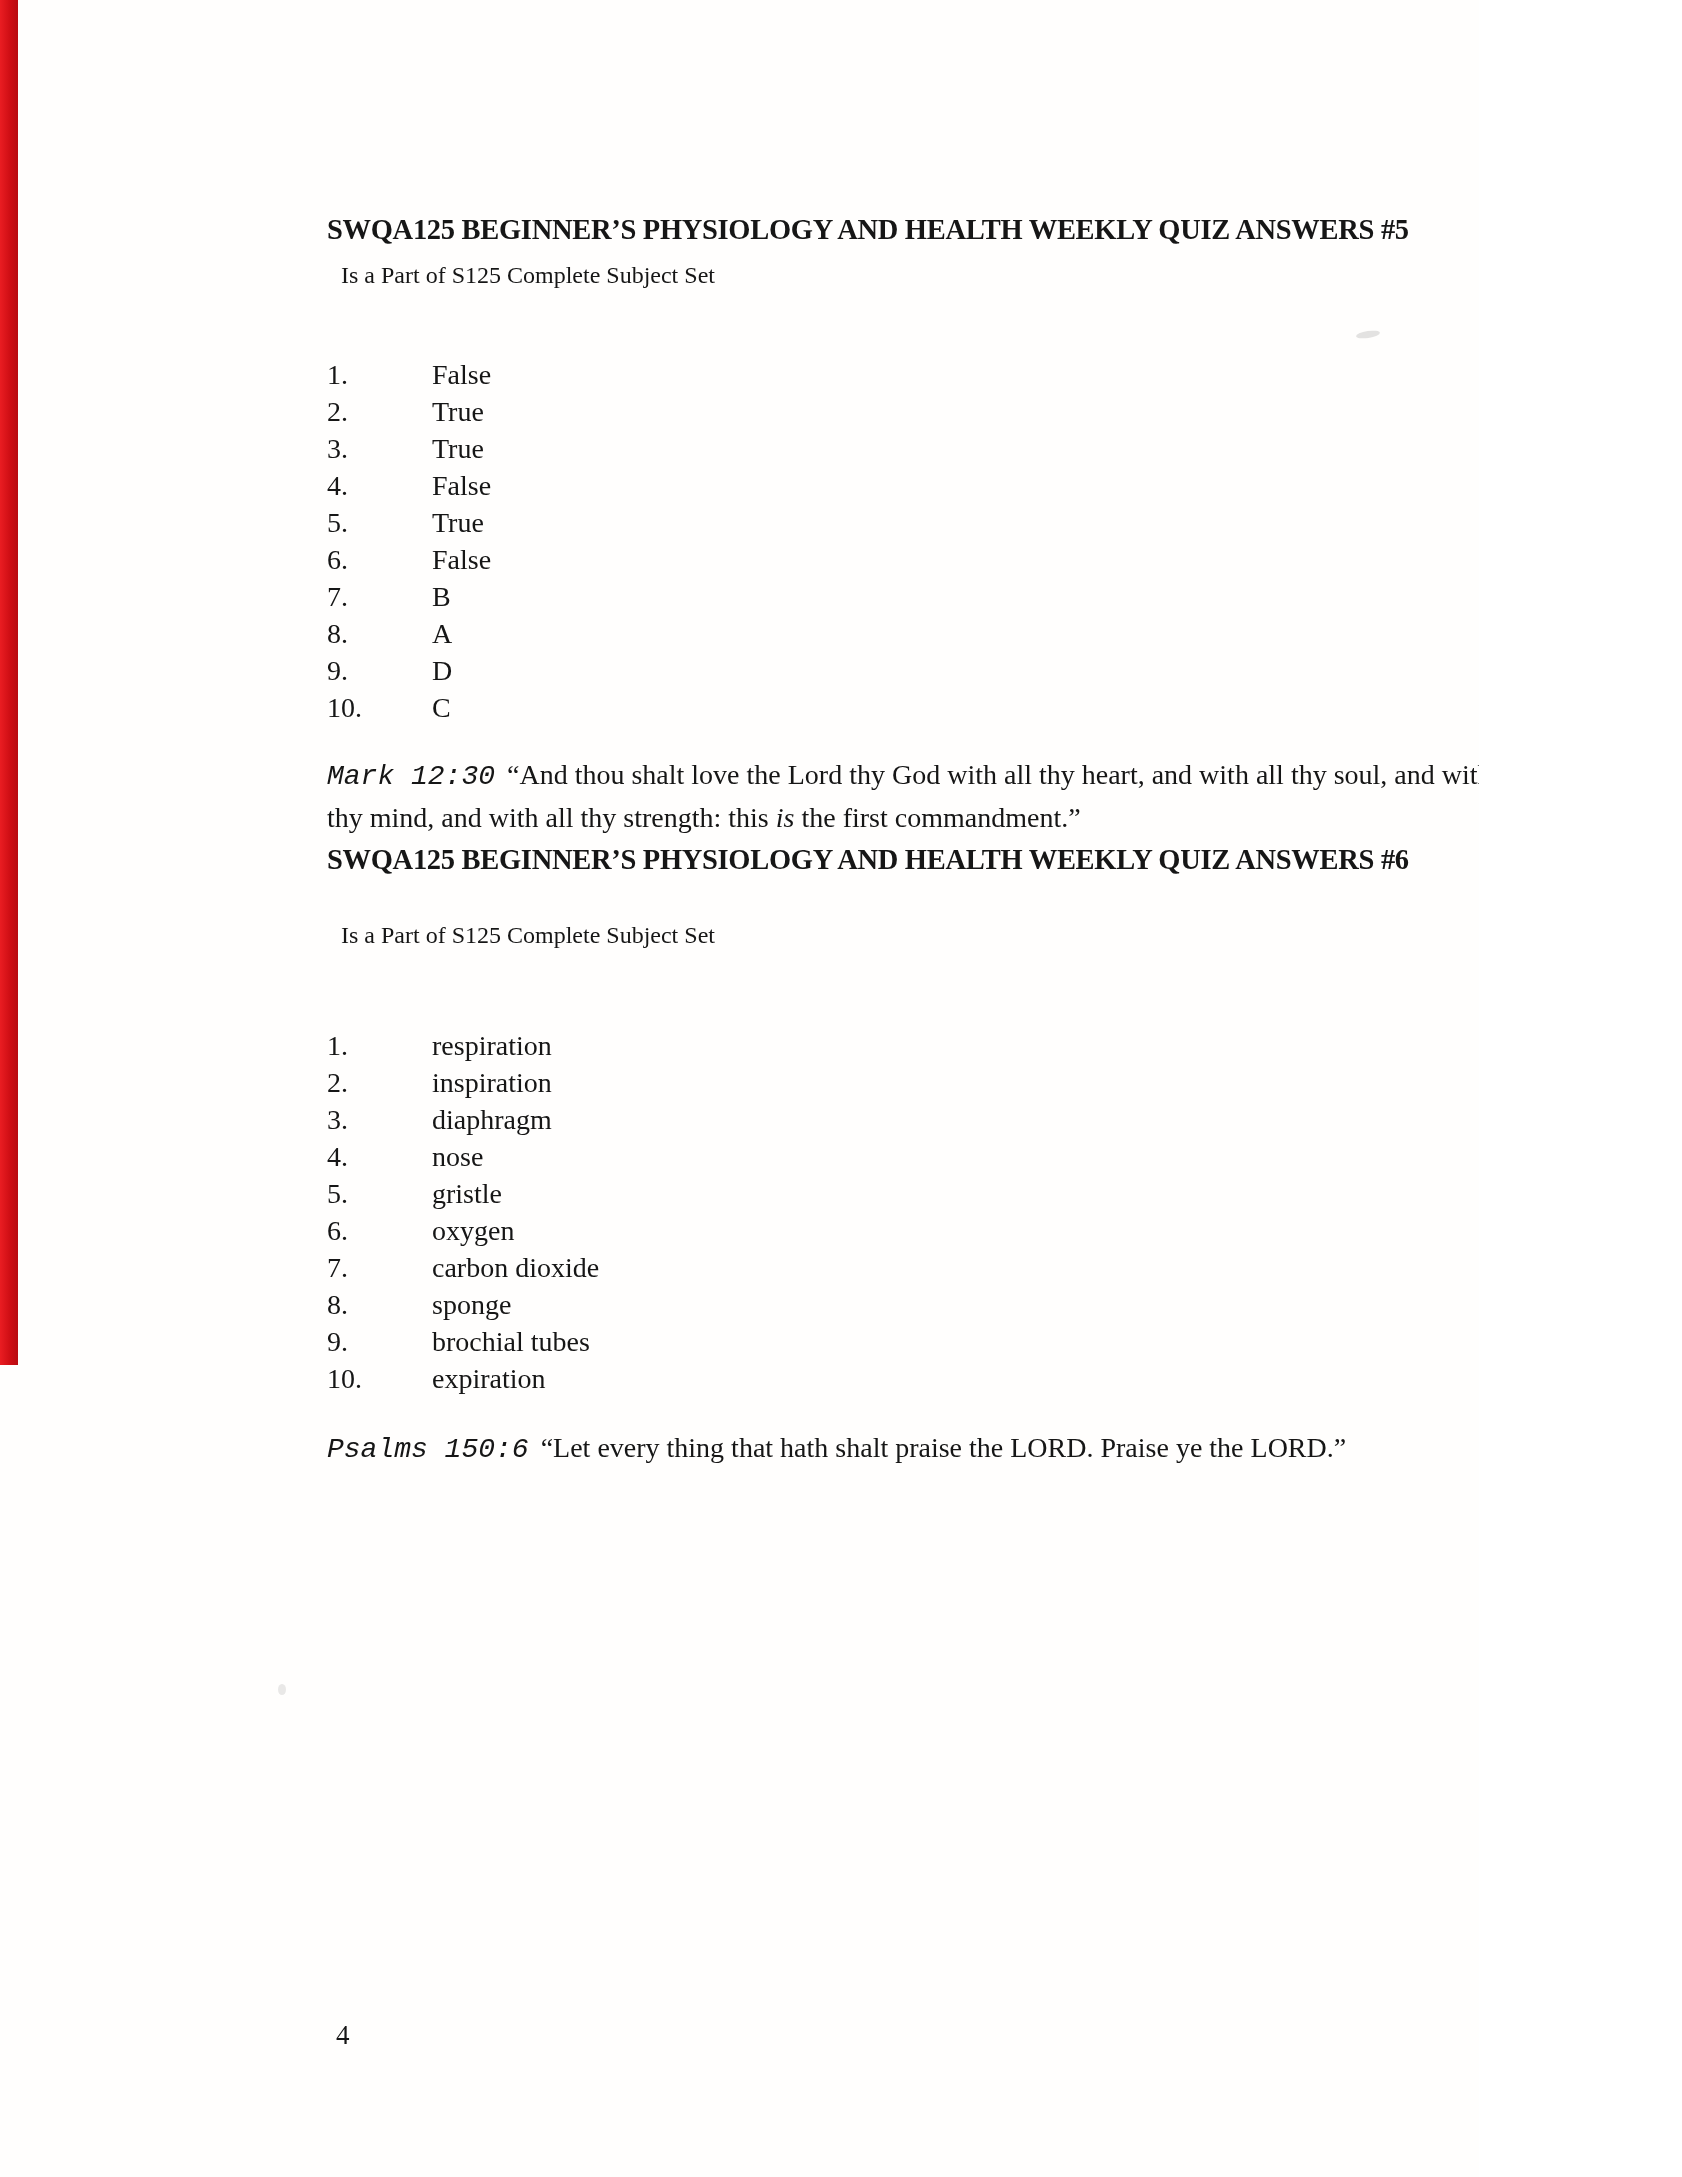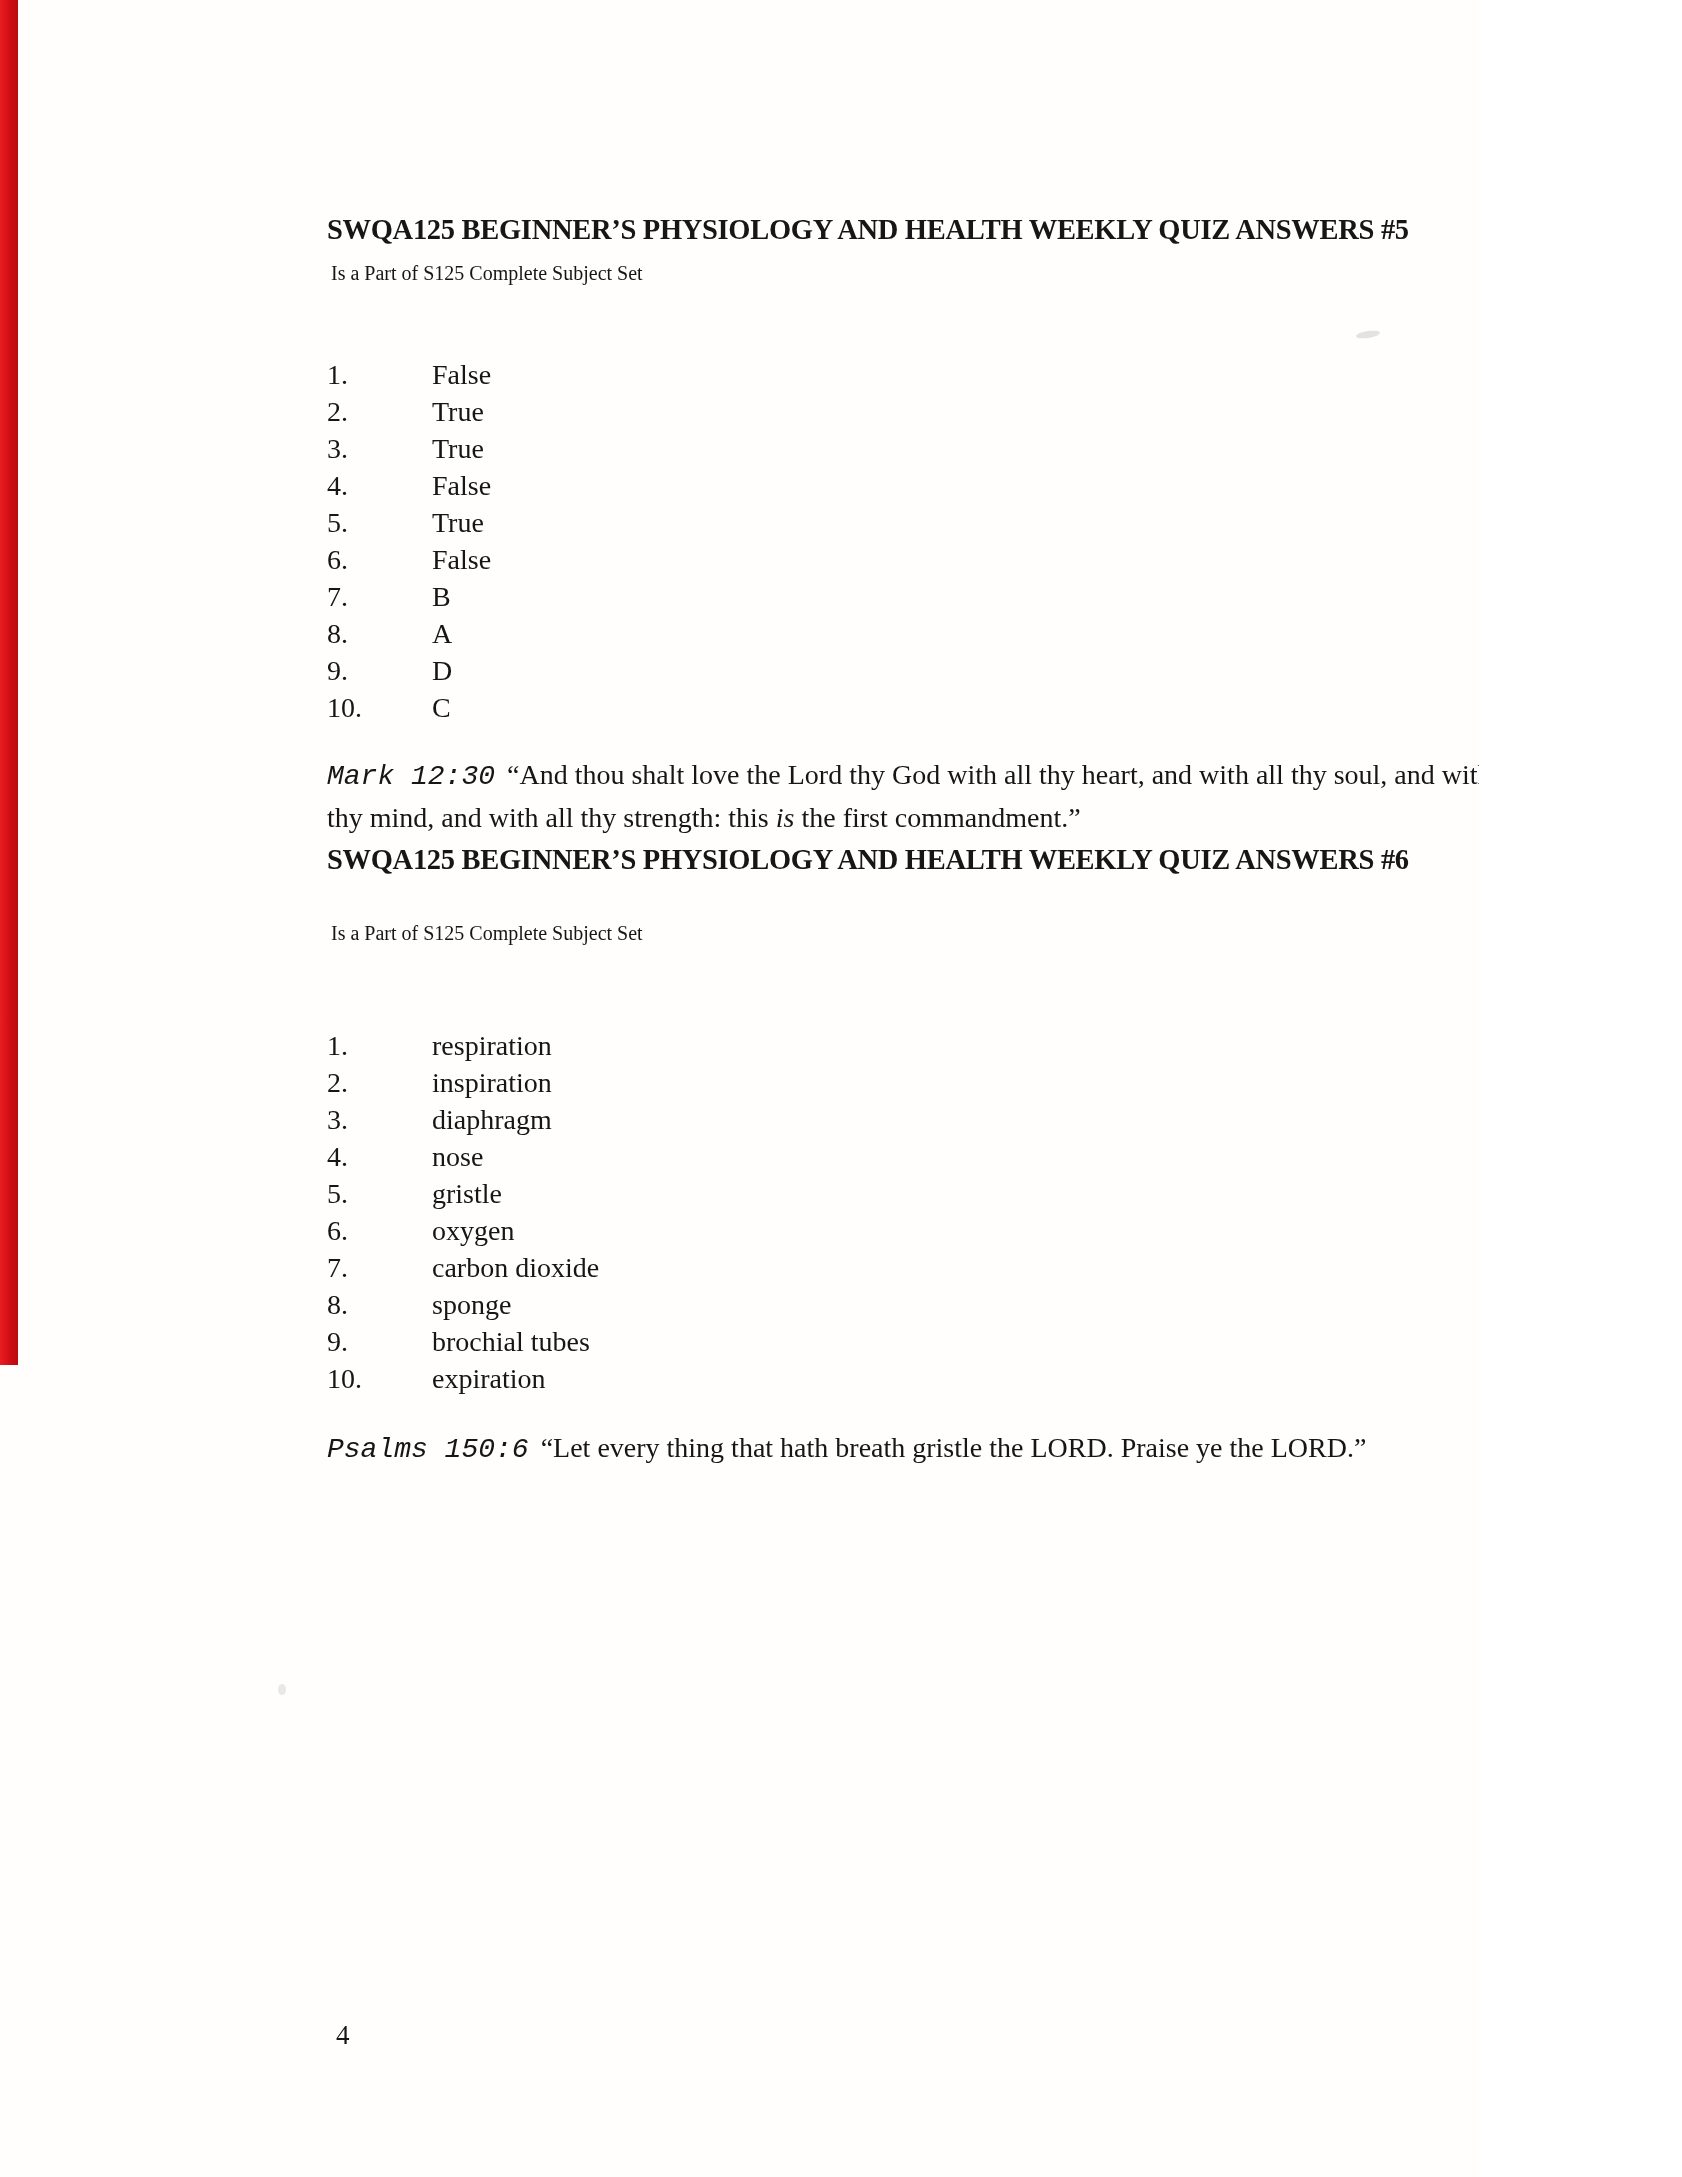--- a/index.html
+++ b/index.html
@@ -23,22 +23,22 @@
     left: 327px;
     white-space: nowrap;
     font-weight: bold;
     font-size: 28.5px;
     letter-spacing: -0.3px;
   }
   #title1 { top: 214px; }
   #title2 { top: 844px; }
   .doc-subtitle {
     position: absolute;
-    left: 331px;
-    font-size: 20px;
+    left: 341px;
+    font-size: 24px;
     white-space: nowrap;
     text-align: center;
   }
   #subtitle1 { top: 262px; }
   #subtitle2 { top: 922px; }
   .answers {
     position: absolute;
     left: 327px;
     font-size: 28px;
   }
@@ -199,21 +199,21 @@
         <span class="answer-text">brochial tubes</span>
       </div>
 
       <div class="answer-row">
         <span class="answer-number">10.</span>
         <span class="answer-text">expiration</span>
       </div>
     </div>
 
   <div class="verse" id="verse2">
-    <span class="verse-ref">Psalms 150:6</span><span>“Let every thing that hath breath gristle the LORD. Praise ye the LORD.”</span><span class="em"></span><span></span>
+    <span class="verse-ref">Psalms 150:6</span><span>“Let every thing that hath shalt praise the LORD. Praise ye the LORD.”</span><span class="em"></span><span></span>
   </div>
 
   <div class="page-number">4</div>
 
   <div class="speck-1"></div>
   <div class="speck-2"></div>
 
 </div>
 
 

